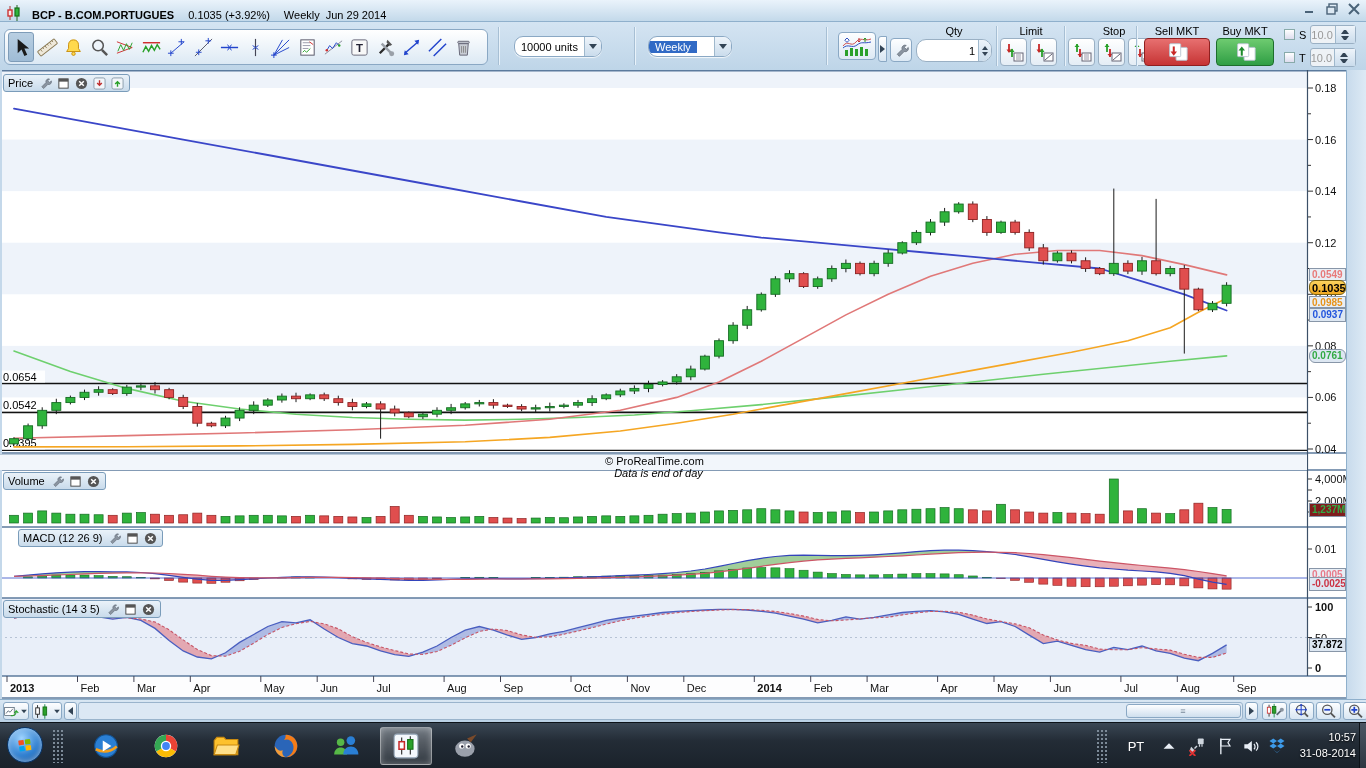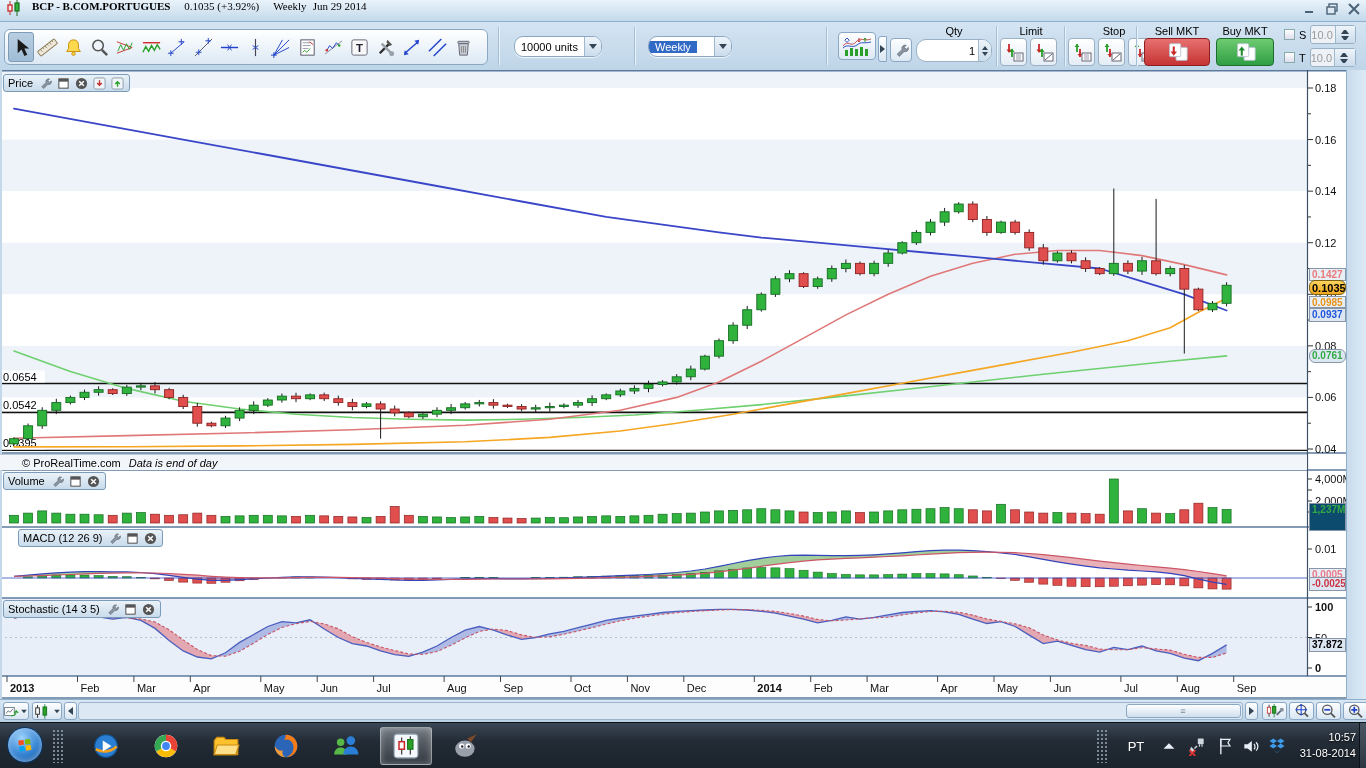--- a/index.html
+++ b/index.html
@@ -1,21 +1,21 @@
 <!DOCTYPE html>
 <html><head>
 <meta charset="utf-8">
 <style>
   *{margin:0;padding:0;box-sizing:border-box;}
   html,body{width:1366px;height:768px;overflow:hidden;}
   body{font-family:"Liberation Sans",sans-serif;font-size:11px;background:#cfe0ee;-webkit-font-smoothing:antialiased;}
   #app{position:relative;width:1366px;height:768px;background:#fff;overflow:hidden;}
   .abs{position:absolute;}
   
-  #titlebar{left:0;top:0;width:1366px;height:22px;background:linear-gradient(#eaf3fb,#c3d9ea);border-bottom:1px solid #8fb0cc;display:flex;align-items:flex-start;padding-left:6px;color:#000;font-family:Liberation Serif, serif;}
+  #titlebar{left:0;top:0;width:1366px;height:22px;background:linear-gradient(#eaf3fb,#c3d9ea);border-bottom:1px solid #8fb0cc;display:flex;align-items:flex-end;padding-left:6px;color:#000;}
   #titlebar .t{margin-right:14px;white-space:nowrap;}
   #titlebar .sym{font-weight:bold;}
   #win-controls{position:absolute;right:6px;top:3px;display:flex;gap:10px;align-items:center;}
   
   #toolbar{left:0;top:22px;width:1366px;height:48px;background:linear-gradient(#d4e4f2,#bed5e8);}
   #tool-group{position:absolute;left:4px;top:7px;width:484px;height:36px;border:1px solid #8aa8c4;border-radius:6px;background:linear-gradient(#ffffff,#dce9f4);display:flex;align-items:center;padding:0 3px;}
   .tool-btn{width:26px;height:30px;display:flex;align-items:center;justify-content:center;border-radius:3px;border:1px solid transparent;}
   .tool-btn.sel{background:linear-gradient(#b9cfe2,#9fbcd6);border:1px solid #7e9cb8;}
   .tool-btn svg{width:21px;height:21px;display:block;}
   .dd{position:absolute;height:21px;background:#fff;border:1px solid #8aa8c4;border-radius:9px;display:flex;align-items:center;overflow:hidden;box-shadow:0 1px 1px rgba(255,255,255,.8);}
@@ -40,21 +40,21 @@
   .stval{width:46px;height:19px;border:1px solid #9ab0c4;border-radius:3px;background:#eef2f6;color:#999;display:flex;align-items:center;}
   .stval span{flex:1;text-align:right;padding-right:2px;}
   
   .chip{height:18px;background:linear-gradient(#eaf2f9,#c9dbeb);border:1px solid #7a9cba;border-radius:3px;display:flex;align-items:center;padding:0 4px;gap:3px;z-index:5;}
   .chip .chip-label{margin-right:2px;color:#000;}
   .chip-btn{width:15px;height:15px;display:flex;align-items:center;justify-content:center;}
   .chip-btn svg{width:13px;height:13px;display:block;}
   
   .badge{left:1309px;width:37px;background:#dfe8f2;border:1px solid #8896a8;font-size:10px;font-weight:bold;padding:0 2px;line-height:12px;overflow:hidden;z-index:4;}
   
-  #copyright{left:0;top:454px;width:1307px;height:16px;background:#f2f6fb;border-top:1px solid #b8c8d8;color:#000;display:flex;align-items:center;padding-left:22px;z-index:3;}
+  #copyright{left:0;top:454px;width:1307px;height:16px;background:#f2f6fb;border-top:1px solid #b8c8d8;color:#000;display:flex;align-items:center;padding-left:2px;z-index:3;flex-direction:column;}
   #copyright .it{font-style:italic;margin-left:8px;}
   
   #statusrow{left:0;top:699px;width:1366px;height:23px;background:linear-gradient(#d9e7f3,#b9d0e4);border-top:1px solid #8fb0cc;}
   .sbtn{position:absolute;top:2px;height:18px;border:1px solid #8aa8c4;border-radius:3px;background:linear-gradient(#fdfeff,#d8e6f2);display:flex;align-items:center;justify-content:center;}
   #scroll-track{position:absolute;left:78px;top:2px;width:1165px;height:18px;border:1px solid #9ab4cc;background:#dce8f4;border-radius:3px;}
   #scroll-thumb{position:absolute;left:1047px;top:1px;width:115px;height:14px;border:1px solid #8aa8c4;border-radius:3px;background:linear-gradient(#fdfeff,#cfdfee);display:flex;align-items:center;justify-content:center;color:#789;font-size:9px;letter-spacing:1px;}
   
   #taskbar{left:0;top:722px;width:1366px;height:46px;background:linear-gradient(#3a4754,#232c36 40%,#1a222b);border-top:1px solid #0c1218;}
   .tb-app{position:absolute;top:4px;width:52px;height:38px;display:flex;align-items:center;justify-content:center;border-radius:3px;}
   .tb-app svg{width:28px;height:28px;}
@@ -955,26 +955,26 @@
           <path d="M4.5 4.5l5 5M9.5 4.5l-5 5" stroke="#fff" stroke-width="1.6"></path>
         </svg>
       </span>
     </div>
 
   <div id="copyright" class="abs">
     <span>© ProRealTime.com</span>
     <span class="it">Data is end of day</span>
   </div>
 
-  <div class="badge abs" style="top: 268px; height: 13px; color: rgb(232, 122, 122); background: rgb(232, 238, 245);">0.1427</div>
+  <div class="badge abs" style="top: 268px; height: 13px; color: rgb(232, 122, 122); background: rgb(232, 238, 245);">0.0549</div>
   <div class="badge abs" style="top: 280px; height: 15px; line-height: 14px; font-size: 11px; z-index: 6; border-color: rgb(122, 96, 16); background: linear-gradient(rgb(251, 211, 94), rgb(240, 168, 31)) !important; color: rgb(0, 0, 0); border-radius: 6px;">0.1035</div>
   <div class="badge abs" style="top: 296px; height: 12px; color: rgb(232, 148, 26); background: rgb(232, 238, 245);">0.0985</div>
-  <div class="badge abs" style="top: 308px; height: 14px; z-index: 5; color: rgb(34, 85, 221); background: rgb(221, 231, 242);">0.0937</div>
+  <div class="badge abs" style="top: 308px; height: 14px; z-index: 5; color: rgb(34, 85, 221); background: rgb(221, 231, 242); text-align: right;">0.0937</div>
   <div class="badge abs" style="top: 349px; height: 14px; color: rgb(51, 170, 68); background: rgb(221, 231, 242); border-radius: 6px;">0.0761</div>
-  <div class="badge abs" style="top: 503px; height: 28px; color: rgb(51, 170, 68); background: #0c4a6e;">1,237M</div>
+  <div class="badge abs" style="top: 503px; height: 14px; color: rgb(51, 170, 68); background: #7f1d1d;">1,237M</div>
   <div class="badge abs" style="top: 568px; height: 12px; color: rgb(232, 122, 138); background: rgb(232, 238, 245);">0.0005</div>
   <div class="badge abs" style="top: 577px; height: 14px; z-index: 5; color: rgb(204, 51, 68); background: rgb(221, 231, 242);">-0.0025</div>
   <div class="badge abs" style="top: 638px; height: 14px; color: rgb(0, 0, 0); background: rgb(221, 231, 242);">37.872</div>
 
   <div id="statusrow" class="abs">
     <div class="sbtn" style="left:3px;width:26px">
       <svg width="20" height="15" viewBox="0 0 22 16">
           <rect x="1" y="2" width="14" height="12" fill="#fff" stroke="#456"></rect>
           <path d="M3 11l3-4 3 2 4-5" stroke="#345" fill="none"></path>
           <path d="M10 14c6 1 8-2 8-7l3 3m-3-3l-3 3" fill="none" stroke="#2aa02a" stroke-width="1.6"></path>

